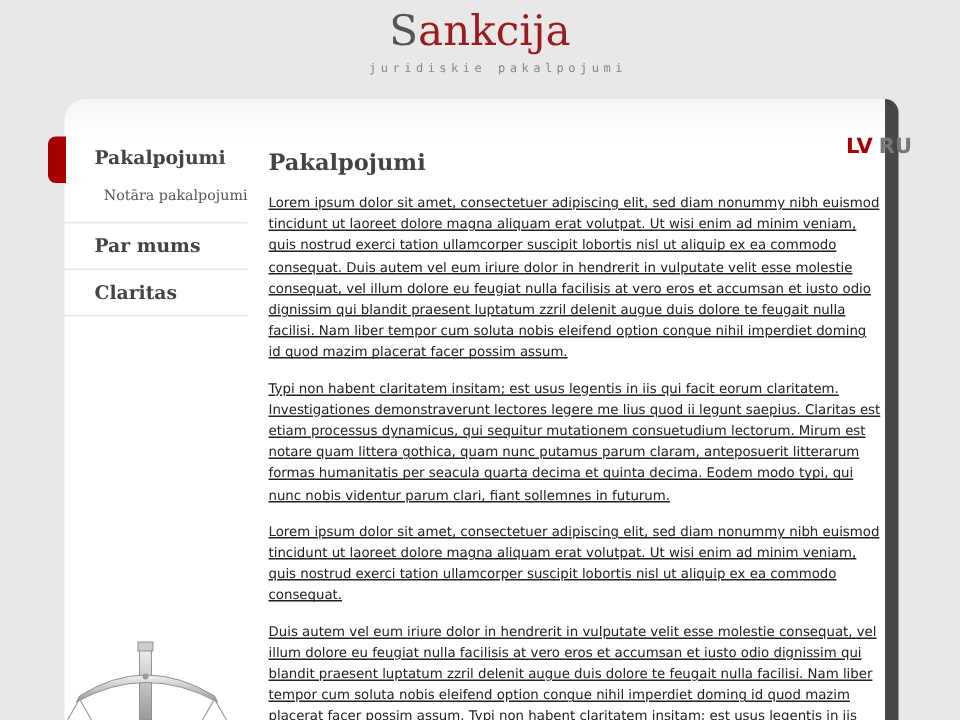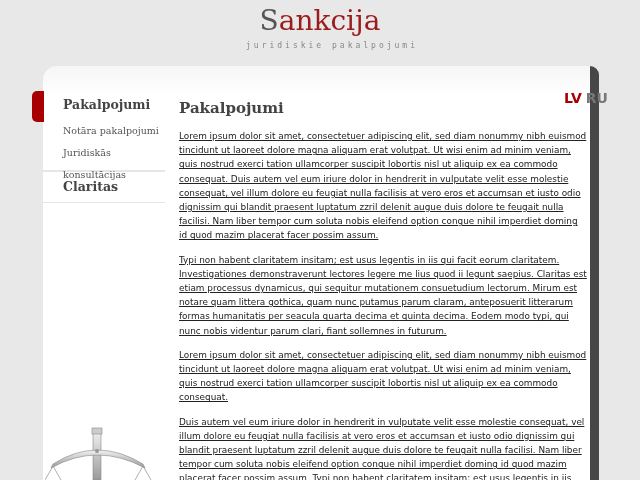--- a/index.html
+++ b/index.html
@@ -32,21 +32,21 @@
   .active-tab {
     position:absolute; left:32px; top:91px; width:12px; height:31px;
     background:#a80000; border-radius:5px 0 0 5px;
   }
   .menu-main {
     font-family:"DejaVu Serif", serif; font-weight:bold; font-size:12.5px; color:#444;
     padding-left:20px; height:30px; line-height:30px;
   }
   .menu-sub {
     font-family:"DejaVu Serif", serif; font-size:9.5px; color:#555;
-    padding-left:20px; height:22px; line-height:22px;
+    padding-left:20px; height:22px; line-height:22px;text-align:right;
   }
   .sep { height:1px; background:#e6e6e6; margin-left:0; width:122px; }
   .submenu { padding-bottom:6px; }
   .lang { position:absolute; left:564px; top:90px; font-size:14px; font-weight:bold; }
   .lang .lv { color:#a80000; margin-right:4px; }
   .lang .ru { color:#777; }
   .content { position:absolute; left:179px; top:99px; width:408px; }
   .content h1 {
     margin:0 0 12px 0; font-family:"DejaVu Serif", serif; font-weight:bold;
     font-size:15px; color:#444;
@@ -65,23 +65,23 @@
 </div>
 
 <div class="panel"></div>
 <div class="panel-edge"></div>
 <div class="active-tab"></div>
 
 <nav class="sidebar">
   <div class="menu-main">Pakalpojumi</div>
   <div class="submenu">
     <div class="menu-sub">Notāra pakalpojumi</div>
-    <div class="menu-sub">Juridiskās konsultācijas</div>
   </div>
   <div class="sep"></div>
+  <div class="menu-main">Par mums</div>
   <div class="sep"></div>
   <div class="menu-main">Claritas</div>
   <div class="sep"></div>
 </nav>
 
 <div class="lang">
   <span class="lv">LV</span><span class="ru">RU</span>
 </div>
 
 <main class="content">

